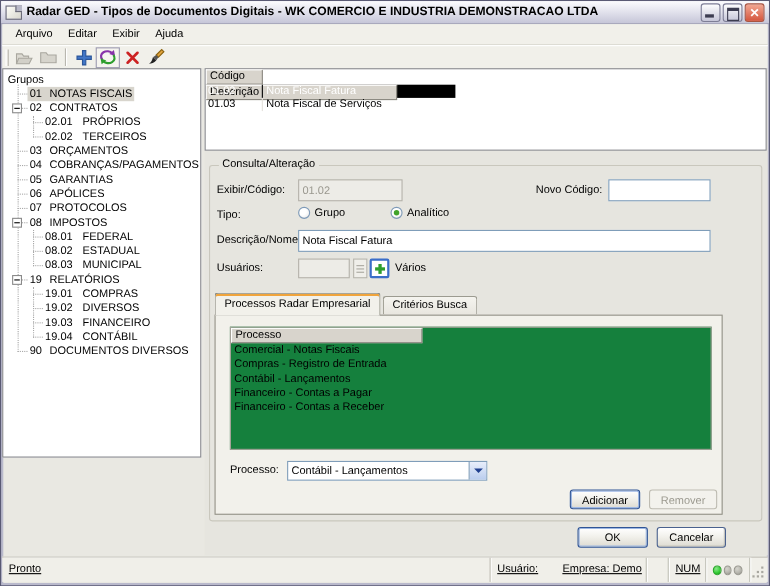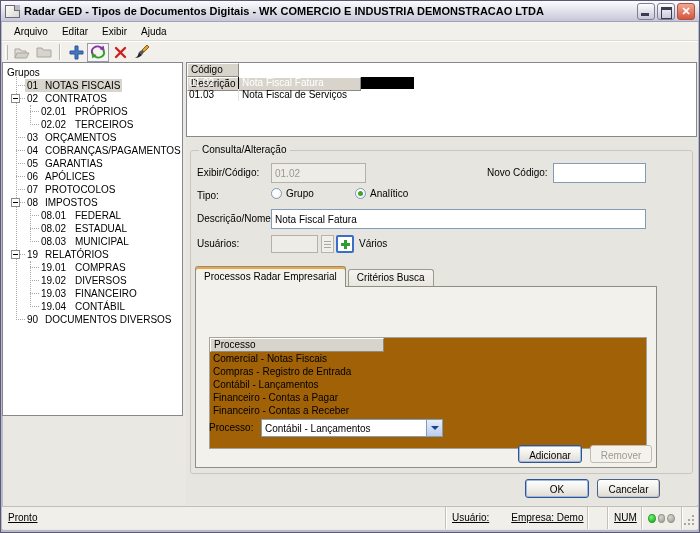--- a/index.html
+++ b/index.html
@@ -103,22 +103,22 @@
   .plus-green::after{content:"";position:absolute;left:0;top:3px;width:9px;height:3px;background:#2E9E2E;}
   .l-varios{left:168px;top:84px;line-height:18px;}
   
   .tabs{position:absolute;left:4px;top:114px;height:21px;display:flex;align-items:flex-end;gap:2px;}
   .tab{height:17px;line-height:16px;padding:0 8px;border:1px solid #9C9B90;border-bottom:none;
     border-radius:3px 3px 0 0;background:linear-gradient(#F5F4EF,#E8E6DF);}
   .tab.active{height:21px;line-height:20px;background:#F2F1EB;border-color:#8F8E83;
     box-shadow:inset 0 2px 0 #F0A43C;position:relative;z-index:2;margin-bottom:-1px;}
   .tabpanel{position:absolute;left:4px;top:135px;width:462px;height:182px;background:#F2F1EB;
     border:1px solid #8F8E83;}
-  .plist{position:absolute;left:13px;top:10px;width:438px;height:112px;background:#a16207;
-    border:1px solid #A5A299;overflow:hidden;margin-top:40px;}
+  .plist{position:absolute;left:13px;top:10px;width:438px;height:112px;background:#15803d;
+    border:1px solid #A5A299;overflow:hidden;}
   .plist .gh-cell.ph{width:174px;}
   .prow{height:13px;line-height:13px;padding-left:3px;white-space:nowrap;}
   .l-proc{position:absolute;left:13px;top:132px;line-height:18px;}
   .combo{position:absolute;left:65px;top:132px;width:182px;height:18px;background:#fff;
     border:1px solid #7F9DB9;display:flex;align-items:center;}
   .combo-val{flex:1;padding-left:3px;white-space:nowrap;overflow:hidden;}
   .combo-btn{width:16px;height:16px;border-left:1px solid #7F9DB9;
     background:linear-gradient(#E8EEFB,#BACDEE);display:flex;align-items:center;justify-content:center;}
   .chev{width:0;height:0;border-left:4px solid transparent;border-right:4px solid transparent;
     border-top:4px solid #1F3F8F;}

